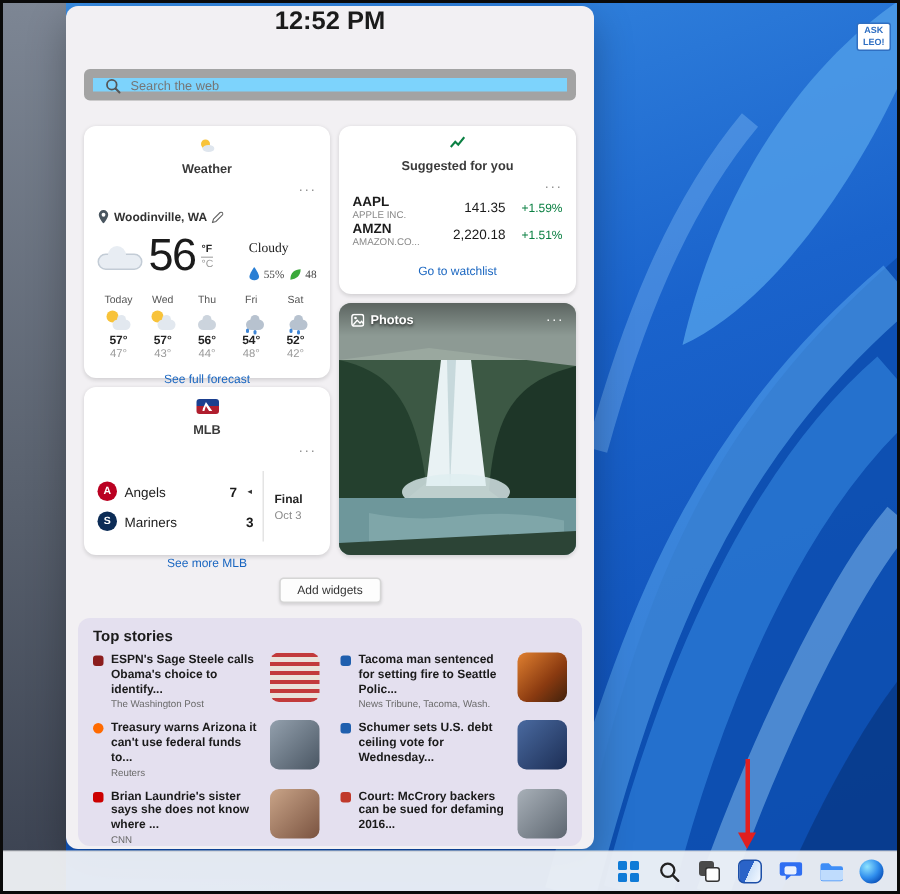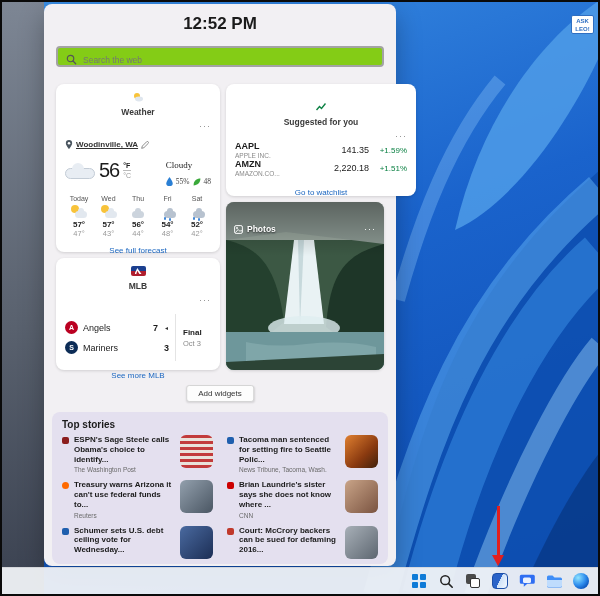--- a/index.html
+++ b/index.html
@@ -28,37 +28,37 @@
   
   .anno-arrow{position:absolute;left:492px;top:506px;width:12px;height:62px;z-index:40;}
   .anno-arrow .shaft{position:absolute;left:4.5px;top:0;width:3px;height:50px;background:#e11f1f;}
   .anno-arrow .head{position:absolute;left:0;top:49px;width:0;height:0;border-left:6px solid transparent;border-right:6px solid transparent;border-top:11px solid #e11f1f;}
 
   
   .ask-leo{position:absolute;right:6px;top:15px;width:23px;height:19px;background:#fff;border:1.5px solid #2f6fc2;border-radius:2px;color:#2f6fc2;font-size:6px;font-weight:700;line-height:1.3;text-align:center;padding-top:2px;z-index:30;}
 
   
   .widgets-panel{position:absolute;left:44px;top:4px;width:352px;height:562px;background:#f2f0f3;border-radius:8px;box-shadow:0 10px 26px rgba(0,0,0,.28);z-index:10;}
-  .clock{position:absolute;top:10px;left:0;right:0;text-align:center;font-size:17px;font-weight:600;color:#1b1b1b;}
-  .searchbar{position:absolute;top:42px;left:12px;right:12px;height:21px;background:#84cc16;border:2px solid #a3a3a3;border-radius:4px;display:flex;align-items:flex-end;gap:6px;padding:0 8px;}
+  .clock{position:absolute;top:0;left:0;right:0;text-align:center;font-size:17px;font-weight:600;color:#1b1b1b;}
+  .searchbar{position:absolute;top:42px;left:12px;right:12px;height:21px;background:#7dd3fc;border:6px solid #a3a3a3;border-radius:4px;display:flex;align-items:flex-start;gap:6px;padding:0 8px;}
   .searchbar input{flex:1;border:0;outline:none;font-size:8.5px;color:#333;background:transparent;font-family:inherit;}
 
   .card{position:absolute;background:#fff;border-radius:8px;box-shadow:0 1px 3px rgba(0,0,0,.14);}
   .chead{display:flex;align-items:center;gap:5px;font-size:8.5px;font-weight:700;color:#3a3a3a;flex-direction:column;}
   .cmenu{margin-left:auto;color:#8a8a8a;font-size:9px;letter-spacing:1px;background:none;border:0;cursor:pointer;line-height:1;}
   .clink{text-align:center;font-size:8px;color:#1a66c0;cursor:pointer;}
 
   
   .card-weather{left:12px;top:80px;width:164px;height:168px;padding:8px 9px;}
-  .wloc{display:flex;align-items:center;gap:3px;font-size:8px;color:#333;margin-top:9px;font-weight:700;text-decoration:underline;}
+  .wloc{display:flex;align-items:center;gap:3px;font-size:8px;color:#333;margin-top:9px;font-weight:700;}
   .wmain{display:flex;align-items:center;margin-top:5px;}
   .bigcloud{position:relative;width:30px;height:19px;margin-right:4px;}
   .bigcloud .c{position:absolute;bottom:1px;left:0;width:30px;height:11px;border-radius:7px;background:#e8edf3;border:1px solid #c3ccd6;}
   .bigcloud .c::before{content:"";position:absolute;left:6px;top:-6px;width:12px;height:12px;border-radius:50%;background:#e8edf3;}
-  .wtemp{font-size:20px;font-weight:300;color:#1b1b1b;letter-spacing:-1px;}
+  .wtemp{font-size:30px;font-weight:300;color:#1b1b1b;letter-spacing:-1px;}
   .units{display:flex;flex-direction:column;font-size:7px;margin-left:4px;color:#222;}
   .units .uf{font-weight:700;border-bottom:1px solid #bbb;padding-bottom:1px;}
   .units .uc{color:#999;padding-top:1px;}
   .wright{margin-left:auto;font-family:Liberation Serif, serif;}
   .cond{font-size:9px;color:#222;}
   .stats{display:flex;align-items:center;gap:3px;font-size:7.5px;color:#444;margin-top:5px;justify-content:flex-end;}
   .wfc{display:flex;justify-content:space-between;margin-top:9px;}
   .fcol{width:28px;text-align:center;}
   .fday{font-size:7px;color:#555;}
   .fhi{font-size:8px;font-weight:700;color:#222;}
@@ -66,32 +66,32 @@
   .wicon{position:relative;width:16px;height:13px;margin:3px auto 2px;}
   .wicon .sun{position:absolute;left:0;top:0;width:8px;height:8px;border-radius:50%;background:#f8c33a;}
   .wicon .cloud{position:absolute;right:0;bottom:0;width:12px;height:7px;border-radius:5px;background:#e2e8ef;}
   .wicon .cloud::before{content:"";position:absolute;left:3px;top:-3px;width:6px;height:6px;border-radius:50%;background:inherit;}
   .wicon.cl .cloud{right:2px;background:#ccd4dd;}
   .wicon.rn .cloud{background:#b7c2cf;}
   .wicon.rn::after{content:"";position:absolute;left:4px;bottom:-2px;width:2px;height:3px;background:#3f86d6;box-shadow:5px 1px 0 #3f86d6;border-radius:1px;}
   .wlink{margin-top:8px;}
 
   
-  .card-stocks{left:182px;top:80px;width:190px;height:112px;padding:18px 9px;}
+  .card-stocks{left:182px;top:80px;width:158px;height:112px;padding:6px 9px;}
   .srow{display:flex;align-items:center;}
   .ssym{font-size:9px;font-weight:700;color:#1b1b1b;}
   .sname{font-size:6.5px;color:#8a8a8a;margin-top:1px;}
   .sprice{margin-left:auto;font-size:9px;color:#1b1b1b;}
   .schange{width:38px;text-align:right;font-size:8px;color:#0b8043;font-weight:400;}
   .slink{margin-top:11px;}
 
   
   .card-photos{left:182px;top:198px;width:158px;height:168px;overflow:hidden;padding:0;}
   .photo-img{position:absolute;inset:0;}
-  .photo-head{position:absolute;top:0;left:0;right:0;display:flex;align-items:center;gap:4px;padding:22px 8px;color:#fff;font-size:8.5px;font-weight:700;text-shadow:0 1px 2px rgba(0,0,0,.7);background:linear-gradient(180deg,rgba(0,0,0,.35),transparent);}
+  .photo-head{position:absolute;top:0;left:0;right:0;display:flex;align-items:center;gap:4px;padding:6px 8px;color:#fff;font-size:8.5px;font-weight:700;text-shadow:0 1px 2px rgba(0,0,0,.7);background:linear-gradient(180deg,rgba(0,0,0,.35),transparent);}
   .photo-head .cmenu{color:#fff;}
 
   
   .card-mlb{left:12px;top:254px;width:164px;height:112px;padding:8px 9px;}
   .mlb-logo{width:15px;height:10px;border-radius:2px;background:linear-gradient(180deg,#1b3f8f 50%,#b01e2e 50%);position:relative;}
   .mlb-logo::after{content:"";position:absolute;left:4px;top:2px;width:7px;height:6px;background:#fff;clip-path:polygon(0 100%,40% 0,100% 100%,70% 100%,40% 45%,25% 100%);}
   .game{display:flex;margin-top:9px;}
   .teams{flex:1;}
   .trow{display:flex;align-items:center;gap:5px;margin:7px 0;}
   .tlogo{width:13px;height:13px;border-radius:50%;color:#fff;font-size:7px;font-weight:700;display:flex;align-items:center;justify-content:center;}
@@ -392,34 +392,34 @@
         </div>
         <div class="story">
           <span class="fav f2"></span>
           <span class="stext">
             <div class="headline">Treasury warns Arizona it can't use federal funds to...</div>
             <div class="ssource">Reuters</div>
           </span>
           <span class="thumb t2"></span>
         </div>
         <div class="story">
+          <span class="fav f4"></span>
+          <span class="stext">
+            <div class="headline">Schumer sets U.S. debt ceiling vote for Wednesday...</div>
+            <div class="ssource"></div>
+          </span>
+          <span class="thumb t4"></span>
+        </div>
+        <div class="story">
           <span class="fav f3"></span>
           <span class="stext">
             <div class="headline">Brian Laundrie's sister says she does not know where ...</div>
             <div class="ssource">CNN</div>
           </span>
           <span class="thumb t3"></span>
-        </div>
-        <div class="story">
-          <span class="fav f4"></span>
-          <span class="stext">
-            <div class="headline">Schumer sets U.S. debt ceiling vote for Wednesday...</div>
-            <div class="ssource"></div>
-          </span>
-          <span class="thumb t4"></span>
         </div>
         <div class="story">
           <span class="fav f5"></span>
           <span class="stext">
             <div class="headline">Court: McCrory backers can be sued for defaming 2016...</div>
             <div class="ssource"></div>
           </span>
           <span class="thumb t5"></span>
         </div>
       </div>

